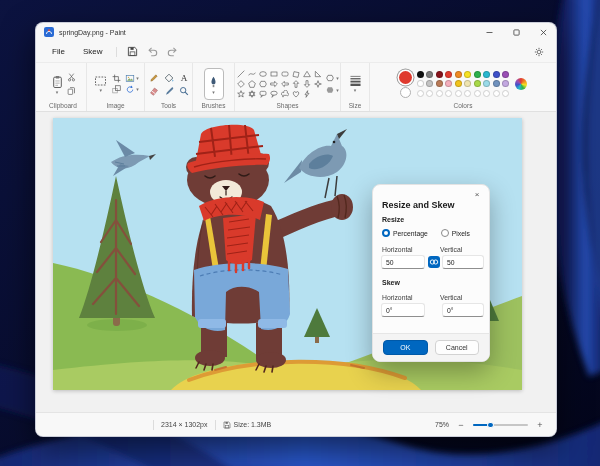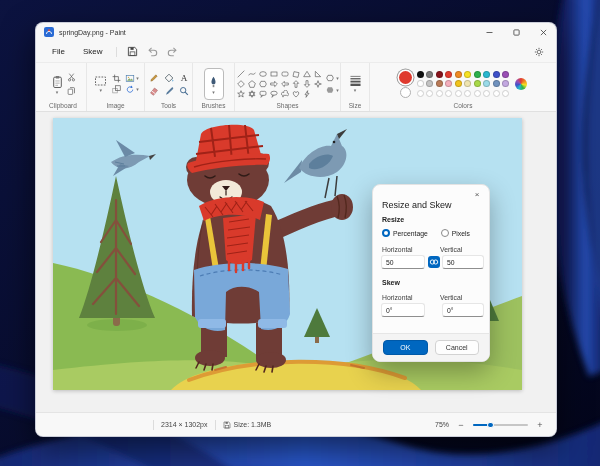--- a/index.html
+++ b/index.html
@@ -67,21 +67,21 @@
   .slider { position:relative; width:55px; height:8px; }
   .slider .track { position:absolute; top:3.5px; left:0; width:55px; height:1.6px; background:#c6c6c6; border-radius:1px; }
   .slider .fill { position:absolute; top:3.5px; left:0; width:17px; height:1.6px; background:#0067c0; border-radius:1px; }
   .slider .thumb { position:absolute; top:1px; left:14px; width:6.5px; height:6.5px; border-radius:50%; background:#0067c0; border:1px solid #fff; }
 
   
   .dialog { position:absolute; left:372px; top:184px; width:118px; height:178px; background:#fcfcfc;
     border:1px solid #e3e3e3; border-radius:8px; box-shadow:0 10px 26px rgba(0,0,0,.3); z-index:5; overflow:hidden; }
   .dlg-close { position:absolute; top:3px; right:5px; width:14px; height:12px; display:flex; align-items:center; justify-content:center;
     font-size:8px; color:#555; }
-  .dlg-title { position:absolute; left:9px; top:15px; font-size:9px; font-weight:400; color:#1a1a1a; }
+  .dlg-title { position:absolute; left:9px; top:15px; font-size:9px; font-weight:700; color:#1a1a1a; }
   .dlg-sec { position:absolute; left:9px; font-size:7px; font-weight:700; color:#222; }
   .dlg-label { position:absolute; font-size:6.8px; color:#3c3c3c; }
   .radio-row { position:absolute; left:9px; top:44px; display:flex; gap:13px; align-items:center; }
   .radio { display:flex; align-items:center; gap:3px; font-size:6.8px; color:#222; }
   .rdot { width:8px; height:8px; border-radius:50%; background:#fff; }
   .rdot.sel { border:2.6px solid #0067c0; }
   .rdot.unsel { border:1px solid #8a8a8a; }
   .dlg-input { position:absolute; height:14px; background:#fff; border:1px solid #e6e6e6; border-bottom:1px solid #8f8f8f;
     border-radius:3px; font-size:6.8px; color:#222; padding:0 0 0 4px; font-family:"Liberation Sans",sans-serif; }
   .link-btn { position:absolute; left:55px; top:71px; width:12px; height:12px; background:#0067c0; border-radius:3px;

